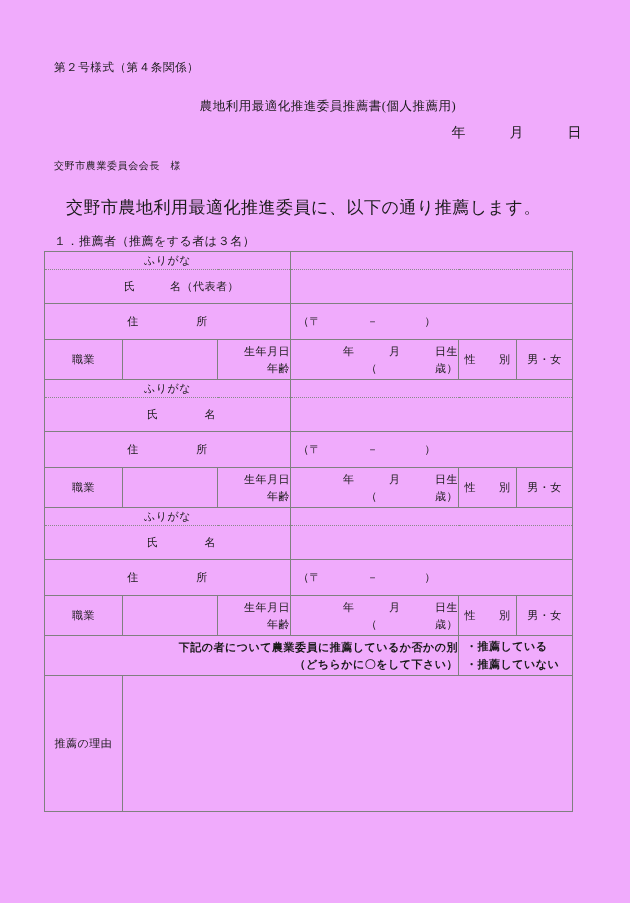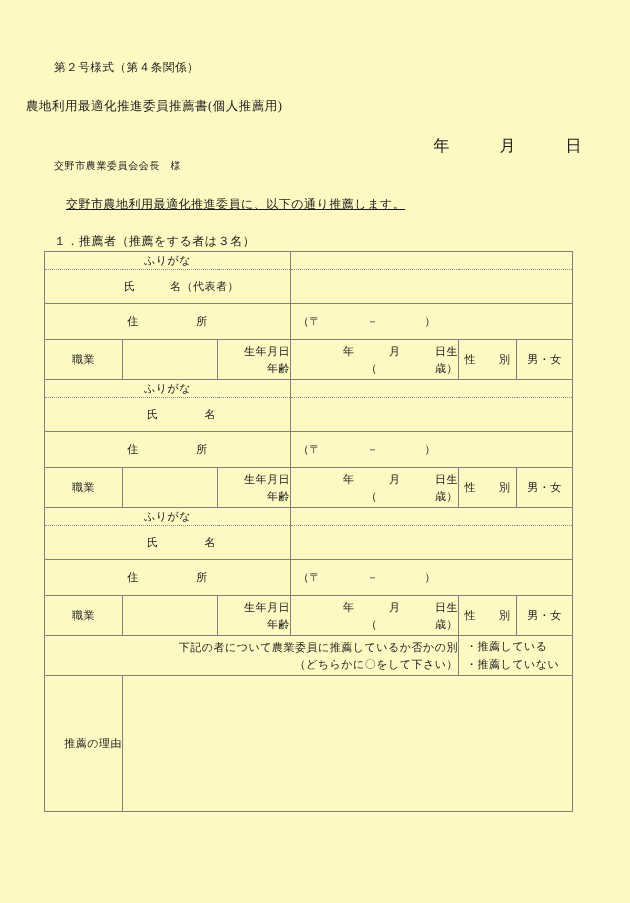--- a/index.html
+++ b/index.html
@@ -13,68 +13,67 @@
     height: 903px;
     font-family: "Liberation Serif", "DejaVu Serif", serif;
     color: #1a1a1a;
     position: relative;
     overflow: hidden;
   }
   .page {
     position: relative;
     width: 630px;
     height: 903px;
-    background: #fef9c3;
+    background: #f0abfc;
     box-sizing: border-box;
   }
 
   
   .form-no {
     position: absolute;
     left: 54px;
     top: 60px;
     font-size: 11.5px;
     letter-spacing: 0.6px;
     white-space: nowrap;
   }
   .doc-title {
     position: absolute;
     left: 0;
     right: 0;
     top: 98px;
-    text-align: left;
+    text-align: center;
     font-size: 12.5px;
     letter-spacing: 0.5px;
     padding-left: 26px;
     box-sizing: border-box;
   }
   .date-line {
     position: absolute;
     right: 48px;
-    top: 136px;
-    font-size: 16px;
+    top: 124px;
+    font-size: 14px;
     letter-spacing: 0.5px;
     white-space: nowrap;
   }
   .addressee {
     position: absolute;
     left: 54px;
     top: 159px;
     font-size: 10px;
     letter-spacing: 0.6px;
     white-space: nowrap;
   }
   .body-sentence {
     position: absolute;
     left: 66px;
     top: 196px;
-    font-size: 12px;
-    letter-spacing: 0.5px;
-    white-space: nowrap;
-    text-decoration: underline;
+    font-size: 17px;
+    letter-spacing: 0.5px;
+    white-space: nowrap;
   }
   .section-heading {
     position: absolute;
     left: 54px;
     top: 233px;
     font-size: 12px;
     letter-spacing: 0.5px;
     white-space: nowrap;
   }
 
@@ -120,22 +119,22 @@
     line-height: 1.5;
     text-align: right;
   }
   .postal {
     display: inline-block;
     white-space: pre;
   }
   .spaced {
     white-space: pre;
   }
-  tr.rec-row td { height: 39px; }
-  tr.reason-row td { height: 135px; text-align: right; }
+  tr.rec-row td { height: 39px; font-weight: bold; }
+  tr.reason-row td { height: 135px; }
   td.reason-label { vertical-align: middle; }
   td.reason-value { vertical-align: top; }
   .bullets {
     display: block;
     text-align: left;
     padding-left: 7px;
     line-height: 1.55;
   }
 </style>
 </head>

